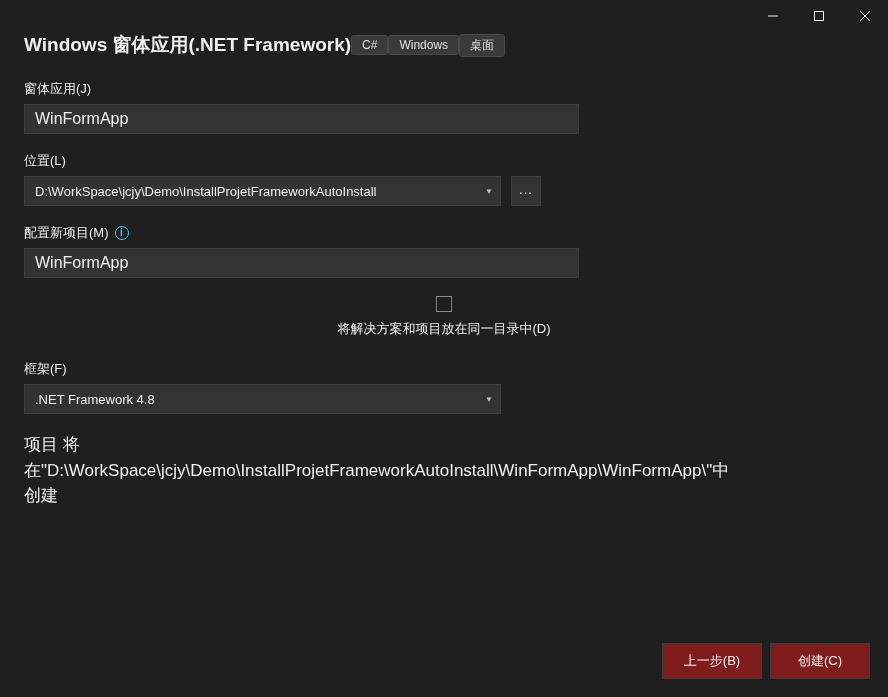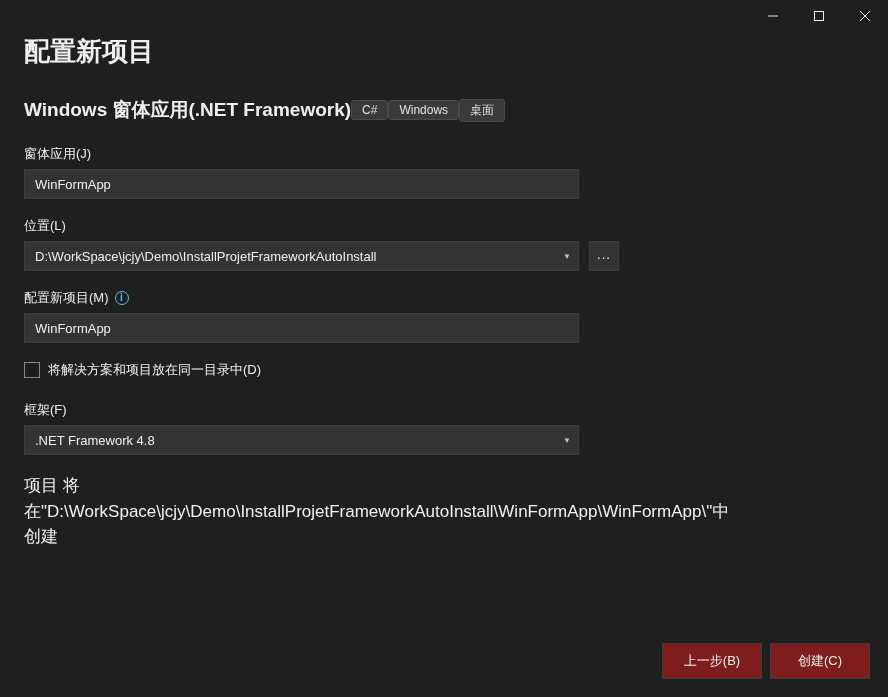--- a/index.html
+++ b/index.html
@@ -79,21 +79,21 @@
       color: #4fc3f7;
       border-radius: 50%;
       font-size: 10px;
       font-weight: bold;
       line-height: 1;
     }
     .text-input {
       background: #333333;
       border: 1px solid #3d3d3d;
       color: #f0f0f0;
-      font-size: 13px;
+      font-size: 16px;
       padding: 6px 10px;
       width: 555px;
       height: 30px;
       font-family: inherit;
     }
     .field-row {
       display: flex;
       gap: 10px;
       align-items: center;
     }
@@ -106,21 +106,21 @@
       font-size: 13px;
       cursor: pointer;
       letter-spacing: 1px;
       display: flex;
       align-items: center;
       justify-content: center;
       padding-bottom: 4px;
     }
     .select-wrap {
       position: relative;
-      width: 555px;
+      width: 477px;
     }
     .select-input {
       background: #333333;
       border: 1px solid #3d3d3d;
       color: #f0f0f0;
       font-size: 13px;
       padding: 6px 10px;
       width: 100%;
       height: 30px;
       font-family: inherit;
@@ -138,20 +138,21 @@
     }
     .field-group {
       margin-bottom: 18px;
     }
     .checkbox-row {
       display: flex;
       align-items: center;
       gap: 8px;
       margin-bottom: 22px;
       margin-top: 18px;
+      flex-direction: column;
     }
     .checkbox {
       width: 16px;
       height: 16px;
       border: 1px solid #888;
       background: transparent;
       cursor: pointer;
     }
     .checkbox-label {
       font-size: 13px;
@@ -200,21 +201,20 @@
     </div>
     <div class="titlebar-btn close">
       <svg width="10" height="10" viewBox="0 0 10 10">
           <path d="M0 0l10 10M10 0L0 10" stroke="currentColor" stroke-width="1"></path>
         </svg>
     </div>
   </div>
 </div>
 
 <div class="content">
-  <h1 class="page-title">配置新项目</h1>
 
   <div class="template-row">
     <div class="template-name">Windows 窗体应用(.NET Framework)</div>
     <span class="tag">C#</span>
     <span class="tag">Windows</span>
     <span class="tag">桌面</span>
   </div>
 
   <div class="field-group">
     <div class="field-label">窗体应用(J)</div>

